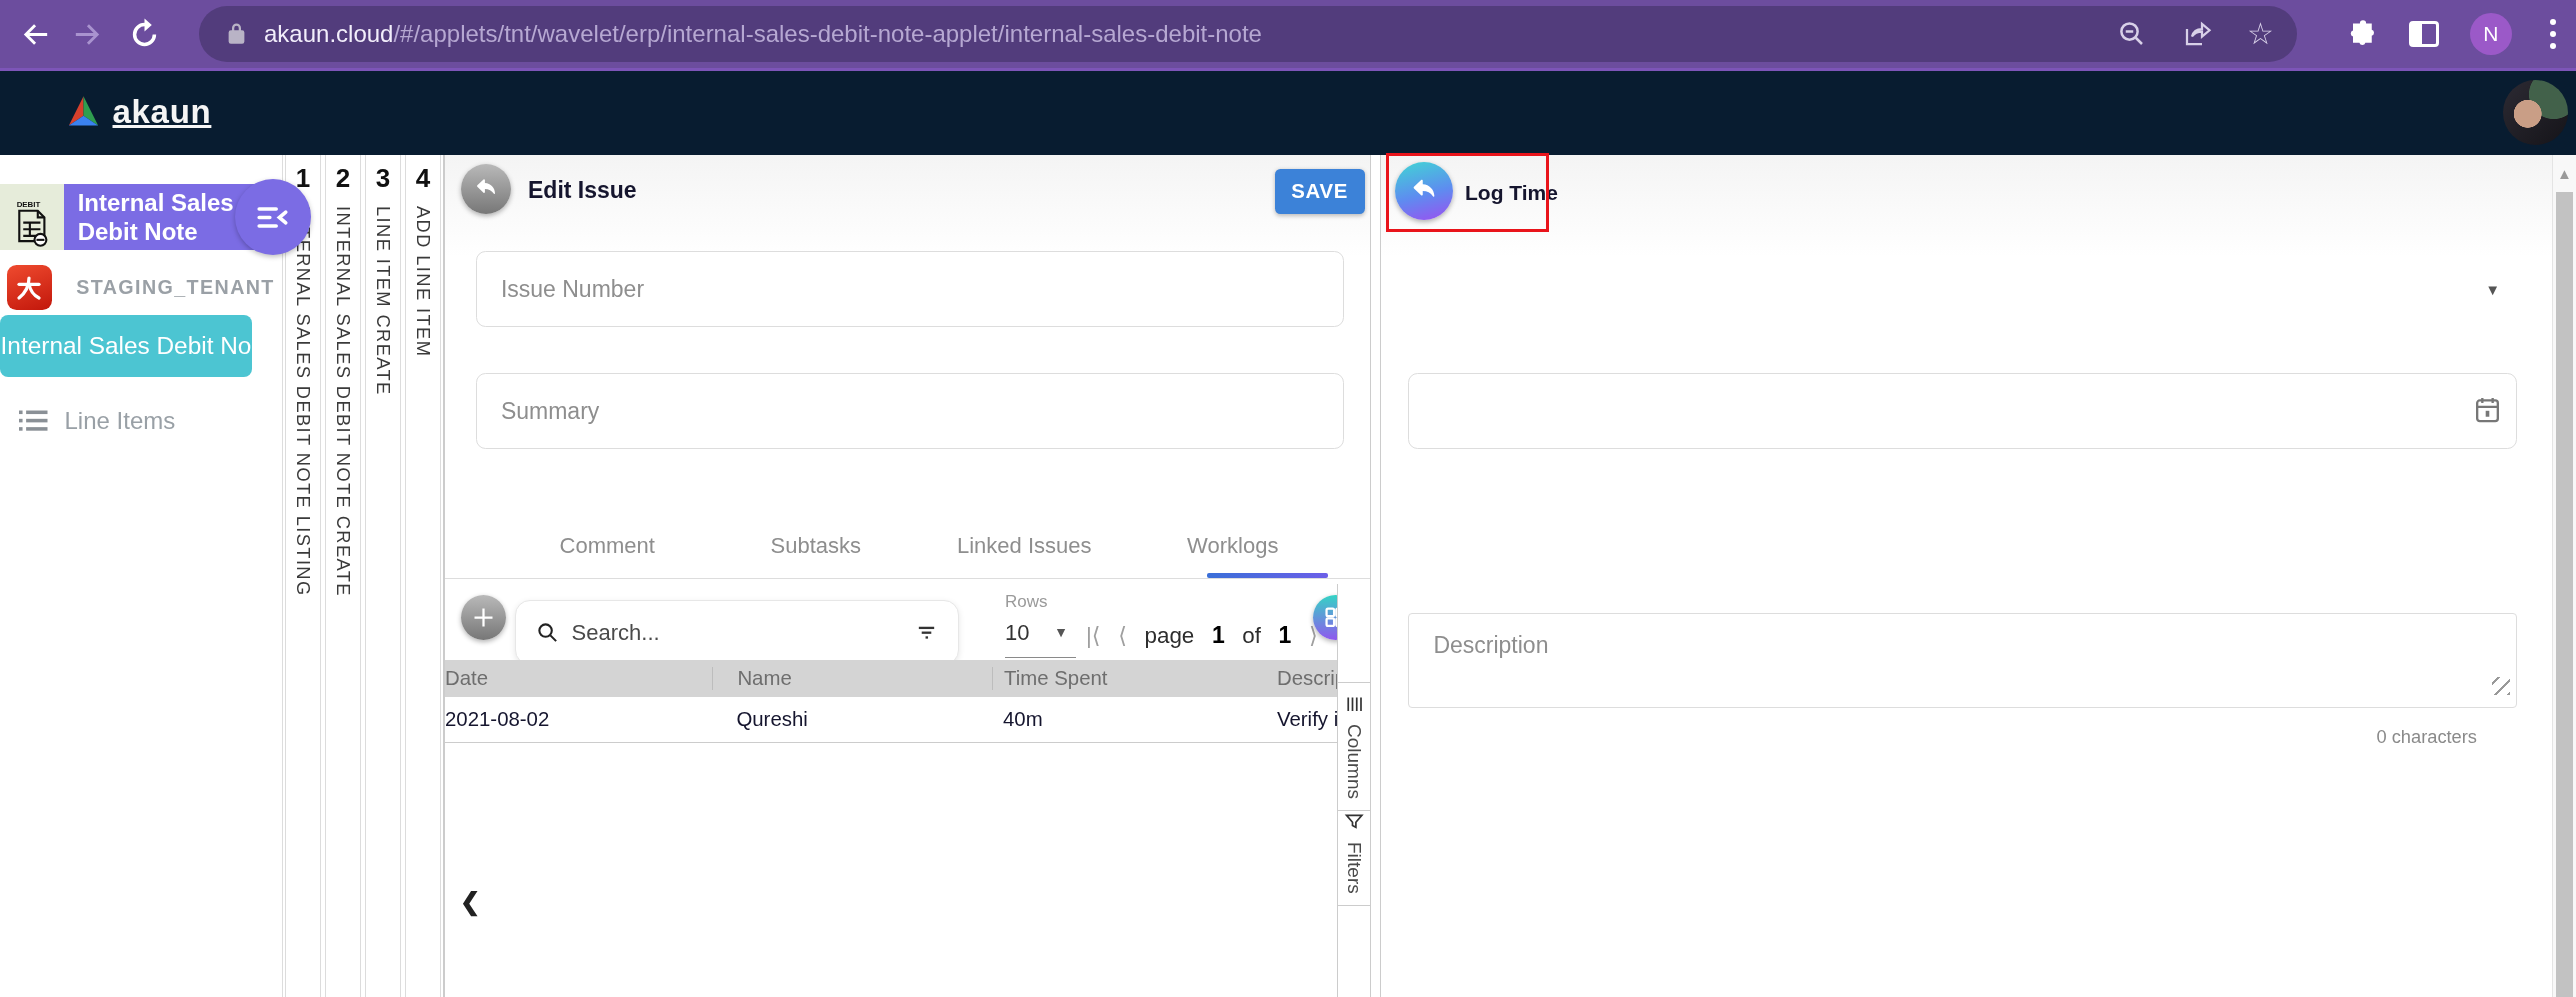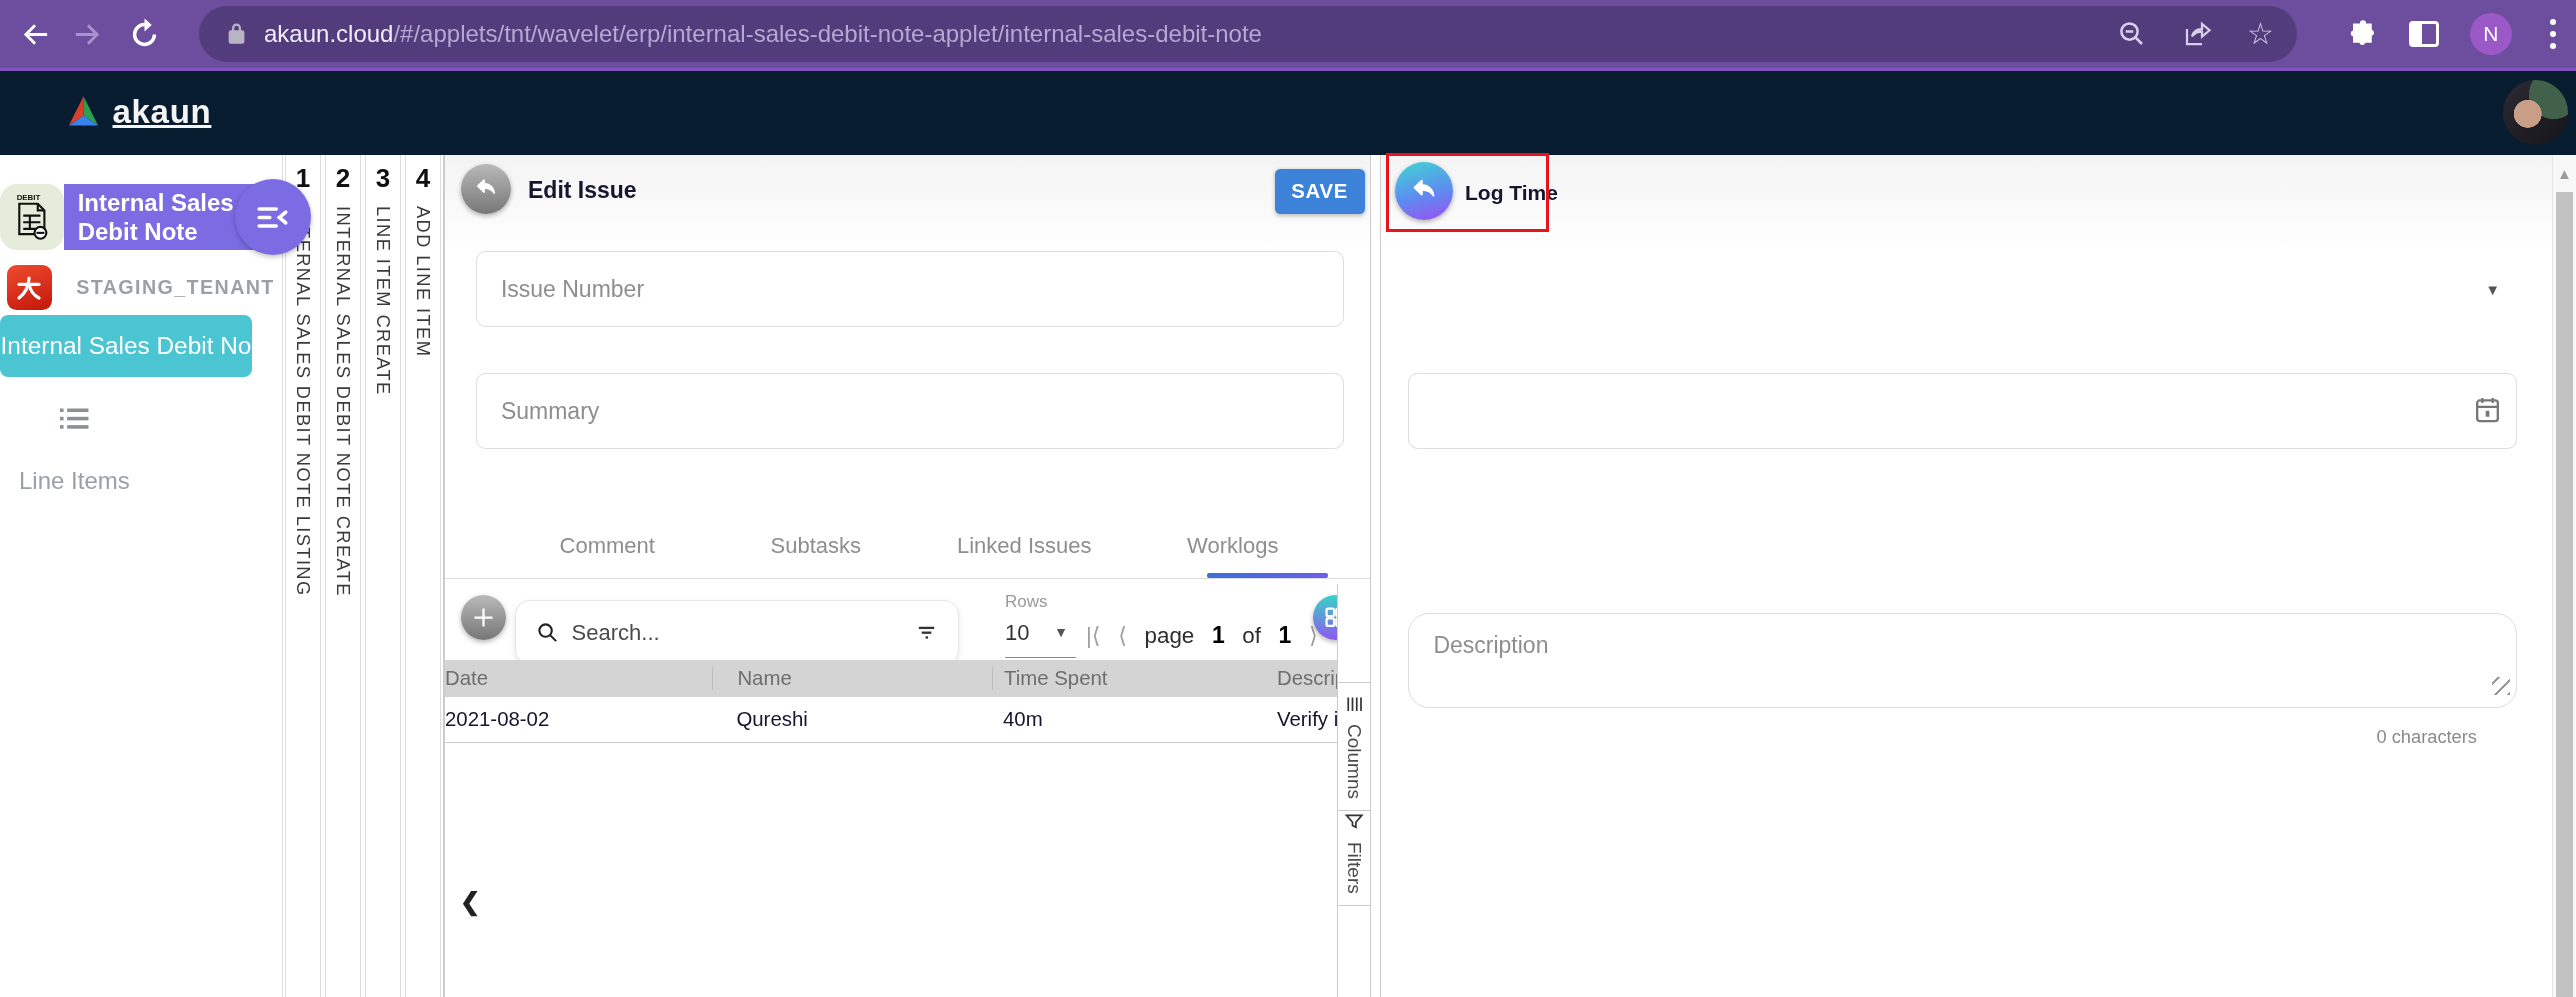--- a/index.html
+++ b/index.html
@@ -31,28 +31,28 @@
        radial-gradient(circle at 38% 52%, #c99e86 0 26%, rgba(0,0,0,0) 27%),
        radial-gradient(circle at 78% 22%, #42614a 0 34%, rgba(0,0,0,0) 35%),
        linear-gradient(135deg,#2c2a33,#151419); }
 
   
   .content { position:absolute; left:0; top:155px; width:2576px; height:843px; background:#fff; }
 
   
   .sidebar { position:absolute; left:0; top:0; width:283px; height:843px; background:#fff; border-right:0.7px solid #ddd; }
   .applet-row { position:absolute; left:0; top:28.5px; width:271px; height:66px; display:flex; }
-  .applet-icon-box { width:70px; height:66px; background:#e6ecda; display:flex; align-items:center; justify-content:center;border-radius:17px; }
+  .applet-icon-box { width:70px; height:66px; background:#e6ecda; display:flex; align-items:flex-end; justify-content:center; }
   .applet-banner { width:225px; height:66px; background:#7b6ce4; color:#fff; font-size:24px; font-weight:600; line-height:29px; padding:4.1px 0 0 13.6px; overflow:hidden; white-space:pre-line; }
   .collapse-bubble { position:absolute; left:235px; top:24.4px; width:76px; height:76px; border-radius:50%; background:#7b6ce4; display:flex; align-items:center; justify-content:center; box-shadow:0 2px 5.4px rgba(0,0,0,.25); z-index:6; }
   .tenant-row { position:absolute; left:6.8px; top:110px; display:flex; align-items:center; gap:24.4px; }
   .tenant-icon { width:45px; height:45px; border-radius:9.5px; background:linear-gradient(160deg,#ef4b2f,#c2170b); display:flex; align-items:center; justify-content:center; }
   .tenant-label { font-size:19.7px; font-weight:bold; color:#9aa0a6; letter-spacing:1.4px; }
   .teal-btn { position:absolute; left:0; top:160px; width:252px; height:62px; background:#4cc5d2; border-radius:8.1px; color:#fff; font-size:24.4px; display:flex; align-items:center; justify-content:center; white-space:nowrap; overflow:hidden; }
-  .line-items { position:absolute; left:19px; top:252px; display:flex; align-items:center; gap:36px;flex-direction:column; }
+  .line-items { position:absolute; left:19px; top:252px; display:flex; align-items:center; gap:17px; }
   .line-items-label { font-size:24px; color:#99a0a6; }
 
   
   .wizard { position:absolute; left:283px; top:0; width:161px; height:843px; background:#fff; border-right:0.7px solid #ccc; display:flex; }
   .wtab { flex:1; border-left:0.7px solid #dcdcdc; border-right:0.7px solid #dcdcdc; margin:0 2px; display:flex; flex-direction:column; align-items:center; background:#fff; }
   .wtab-num { font-size:26px; font-weight:bold; color:#111; margin-top:8.1px; }
   .wtab-label { writing-mode:vertical-lr; font-size:18.3px; color:#3a3a3a; letter-spacing:1.4px; margin-top:12.2px; white-space:nowrap; }
 
   
   .main-panel { position:absolute; left:444px; top:0; width:927px; height:843px; border-left:0.7px solid #ccc; border-right:0.7px solid #ccc; background:linear-gradient(180deg,#f4f4f4 0,#ffffff 102px); }
@@ -102,21 +102,21 @@
   
   .right-panel { position:absolute; left:1380px; top:0; width:1172px; height:843px; border-left:0.7px solid #ccc; background:linear-gradient(180deg,#f4f4f4 0,#ffffff 102px); }
   .redbox { position:absolute; left:5.4px; top:-2px; width:163px; height:79px; border:3.4px solid #e9141b; z-index:4; }
   .back-log { position:absolute; left:13.6px; top:6.8px; width:58px; height:58px; }
   .log-title { position:absolute; left:84px; top:26px; font-size:21px; font-weight:bold; color:#15152e; }
   .rfield { position:absolute; left:27px; width:1109px; height:76px; background:#fff; border:1.4px solid #ddd; border-radius:9.5px; font-size:23px; color:#333; padding:0 24.4px; outline:none; font-family:"Liberation Sans",sans-serif; }
   .rfield::placeholder { color:#8e8e8e; opacity:1; }
   .r-activity { top:96px; } .r-date { top:218px; } .r-duration { top:338px; }
   .select-caret { position:absolute; right:52px; top:126px; font-size:15px; color:#555; }
   .cal-icon { position:absolute; right:49px; top:239px; }
-  .r-desc { position:absolute; left:27px; top:458px; width:1109px; height:95px; background:#fff; border:1.4px solid #ddd; border-radius:21px; font-size:23px; color:#000000; padding:17.6px 24.4px; outline:none; resize:none; font-family:"Liberation Sans",sans-serif; }
+  .r-desc { position:absolute; left:27px; top:458px; width:1109px; height:95px; background:#fff; border:1.4px solid #ddd; border-radius:4px; font-size:23px; color:#000000; padding:17.6px 24.4px; outline:none; resize:none; font-family:"Liberation Sans",sans-serif; }
   .r-desc::placeholder { color:#8e8e8e; opacity:1; }
   .resize-handle { position:absolute; left:1111px; top:522px; width:17.6px; height:17.6px;
      background:repeating-linear-gradient(135deg, transparent 0 4.1px, #999 4.1px 6.1px, transparent 6.1px 9.5px); }
   .char-count { position:absolute; right:75px; top:571px; font-size:18.3px; color:#8a8a8a; }
 
   
   .pg-scroll { position:absolute; left:2552px; top:155px; width:24px; height:843px; background:#f8f8f8; border-left:0.7px solid #e4e4e4; }
   .pg-scroll-up { position:absolute; left:0; top:9.5px; width:100%; text-align:center; color:#9a9a9a; font-size:15px; }
   .pg-scroll-thumb { position:absolute; left:2.7px; top:37px; width:17.6px; height:806px; background:#c2c2c2; }
 

